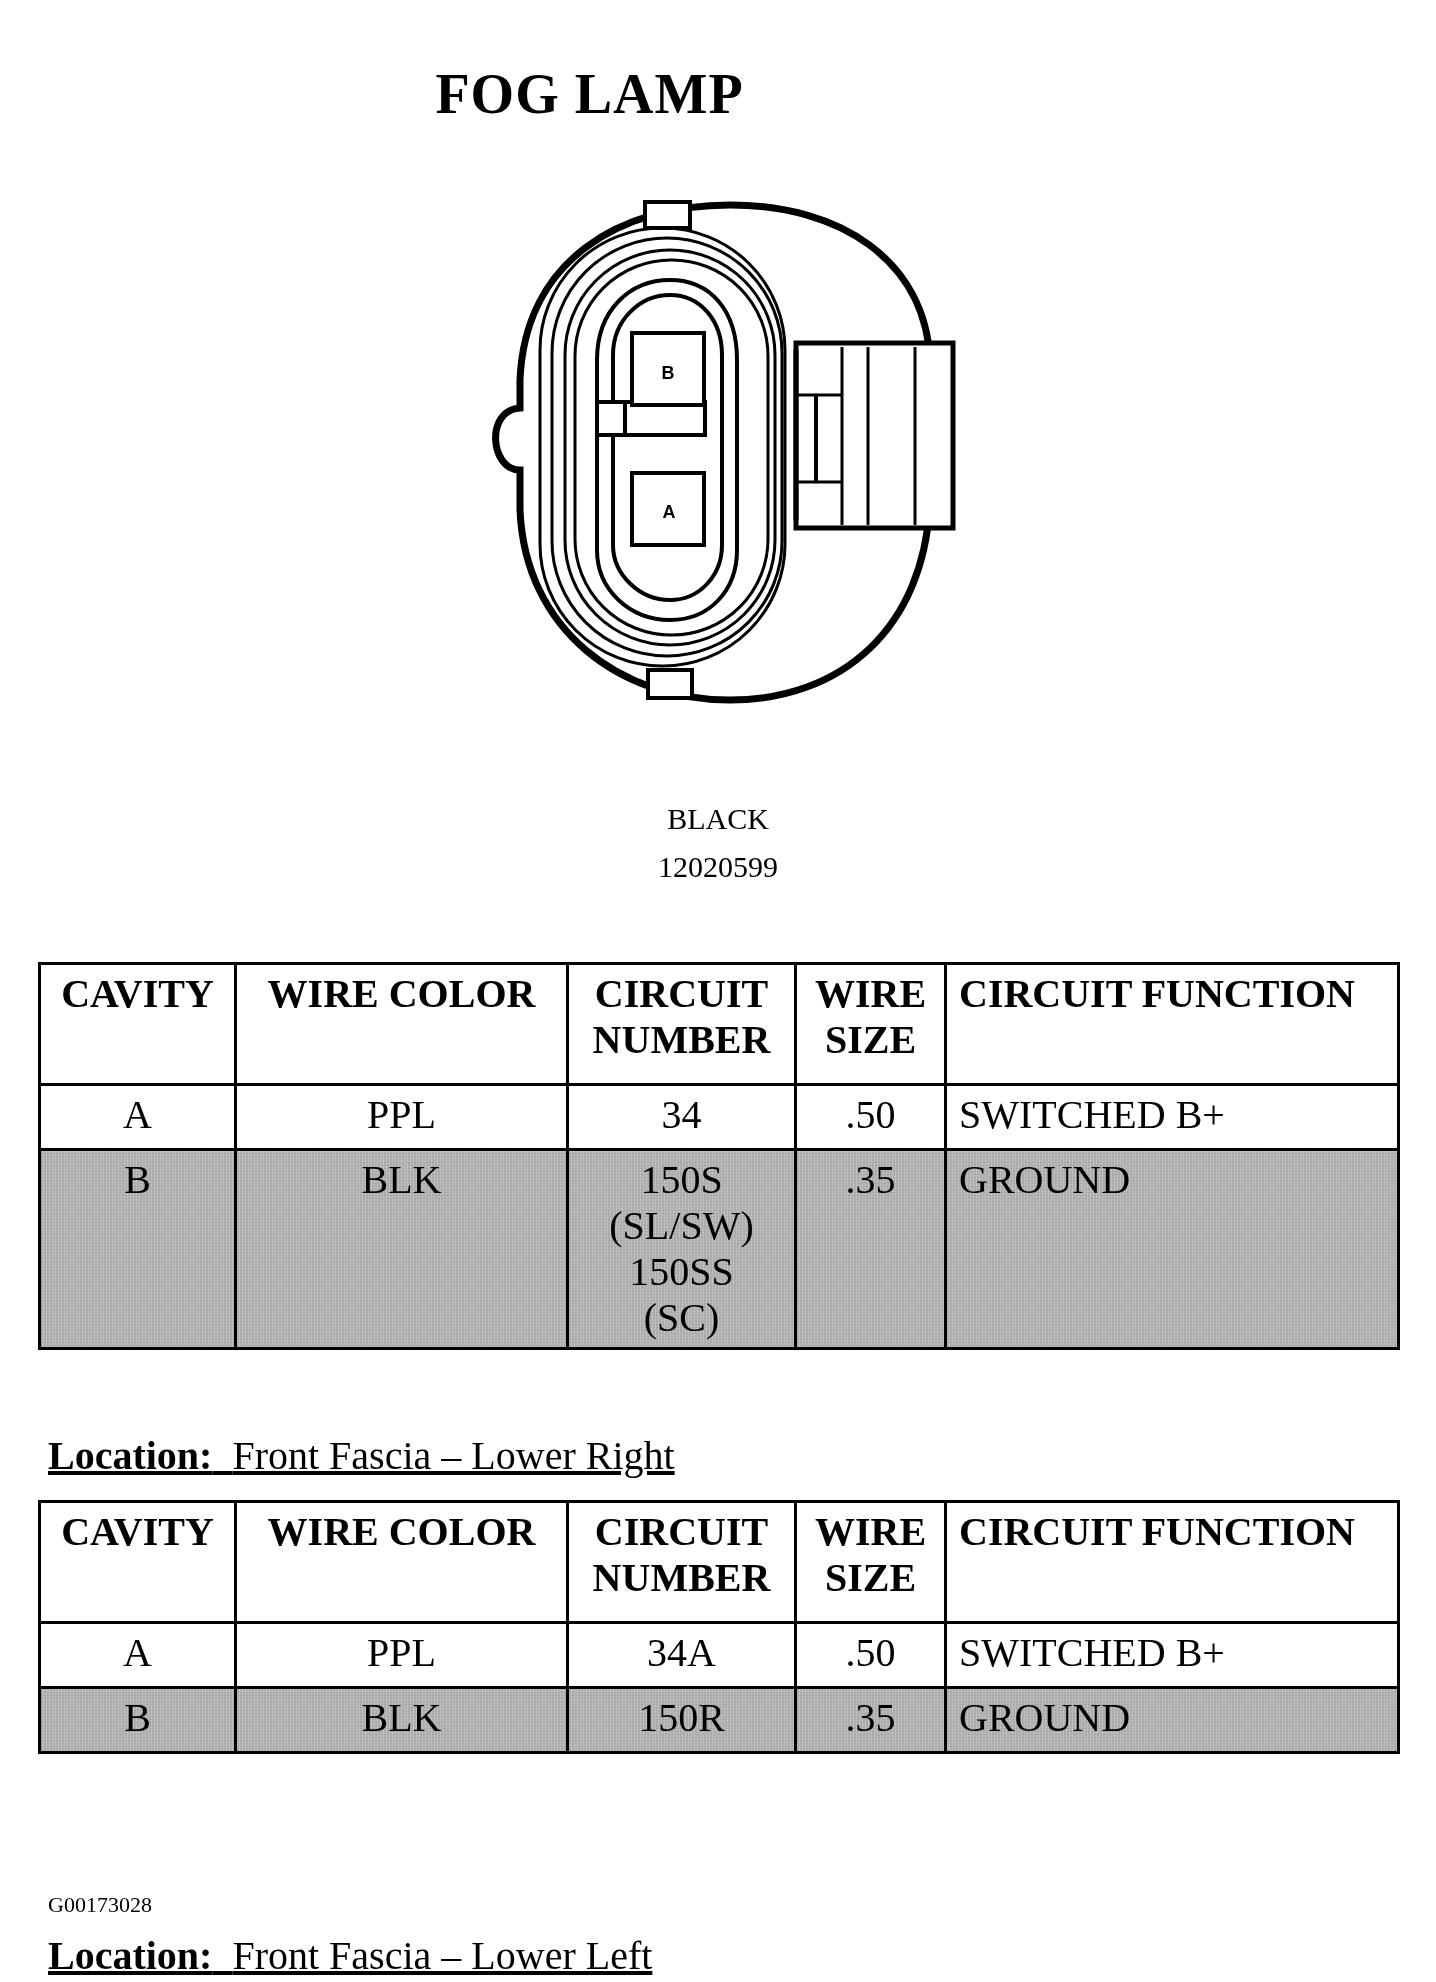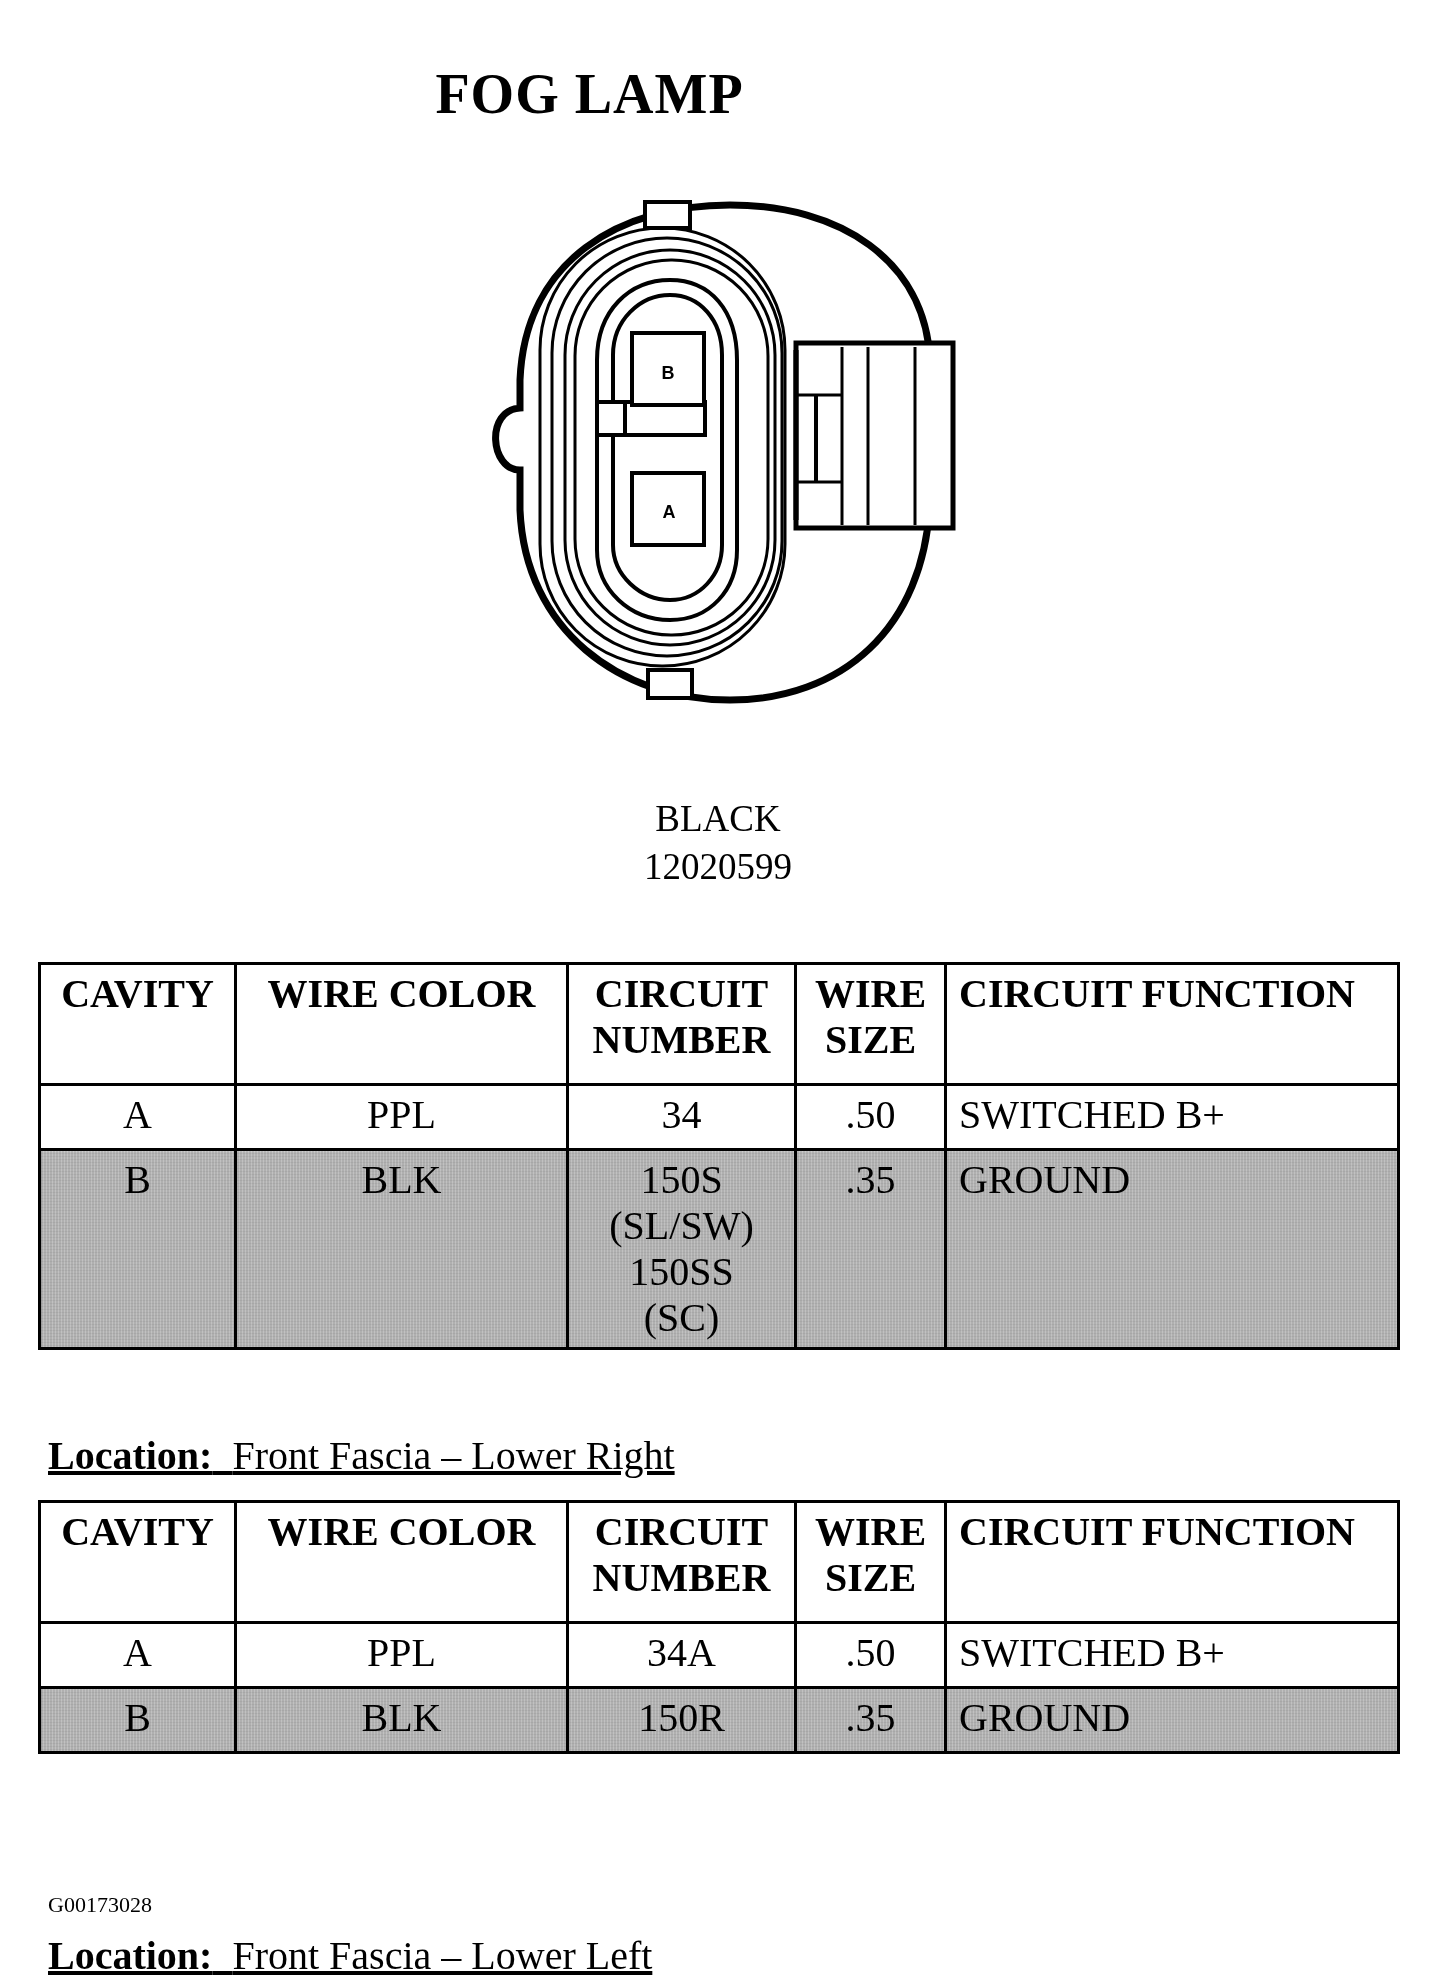--- a/index.html
+++ b/index.html
@@ -1,19 +1,19 @@
 <!DOCTYPE html>
 <html><head>
 <meta charset="utf-8">
 <style>
   html, body { margin: 0; padding: 0; background: #ffffff; }
   body { width: 1436px; height: 1982px; position: relative; overflow: hidden; color: #000; font-family: "Liberation Serif", "DejaVu Serif", serif; }
   .title { position: absolute; left: 0; width: 1179px; top: 62px; text-align: center; font-weight: bold; font-size: 56px; letter-spacing: 1px; }
   .connector { position: absolute; left: 480px; top: 180px; }
-  .conn-label { position: absolute; left: 0; width: 1436px; text-align: center; font-size: 37px; line-height: 48px; }
+  .conn-label { position: absolute; left: 0; width: 1436px; text-align: center; font-size: 30px; line-height: 48px; }
   .conn-color { top: 795px; }
   .conn-part { top: 843px; }
   table.pin { position: absolute; left: 38px; width: 1362px; border-collapse: collapse; font-size: 40px; table-layout: fixed; }
   table.pin td, table.pin th { border: 3px solid #000; padding: 0; vertical-align: top; }
   table.pin .cap { text-align: center; font-weight: bold; height: 62px; vertical-align: middle; }
   table.pin th { font-weight: bold; text-align: center; line-height: 46px; padding-top: 6px; height: 112px; }
   table.pin th.fn { text-align: left; padding-left: 12px; }
   table.pin td { text-align: center; line-height: 46px; padding-top: 6px; }
   table.pin td.fn { text-align: left; padding-left: 12px; }
   table.pin tr.row-a td { height: 56px; }

